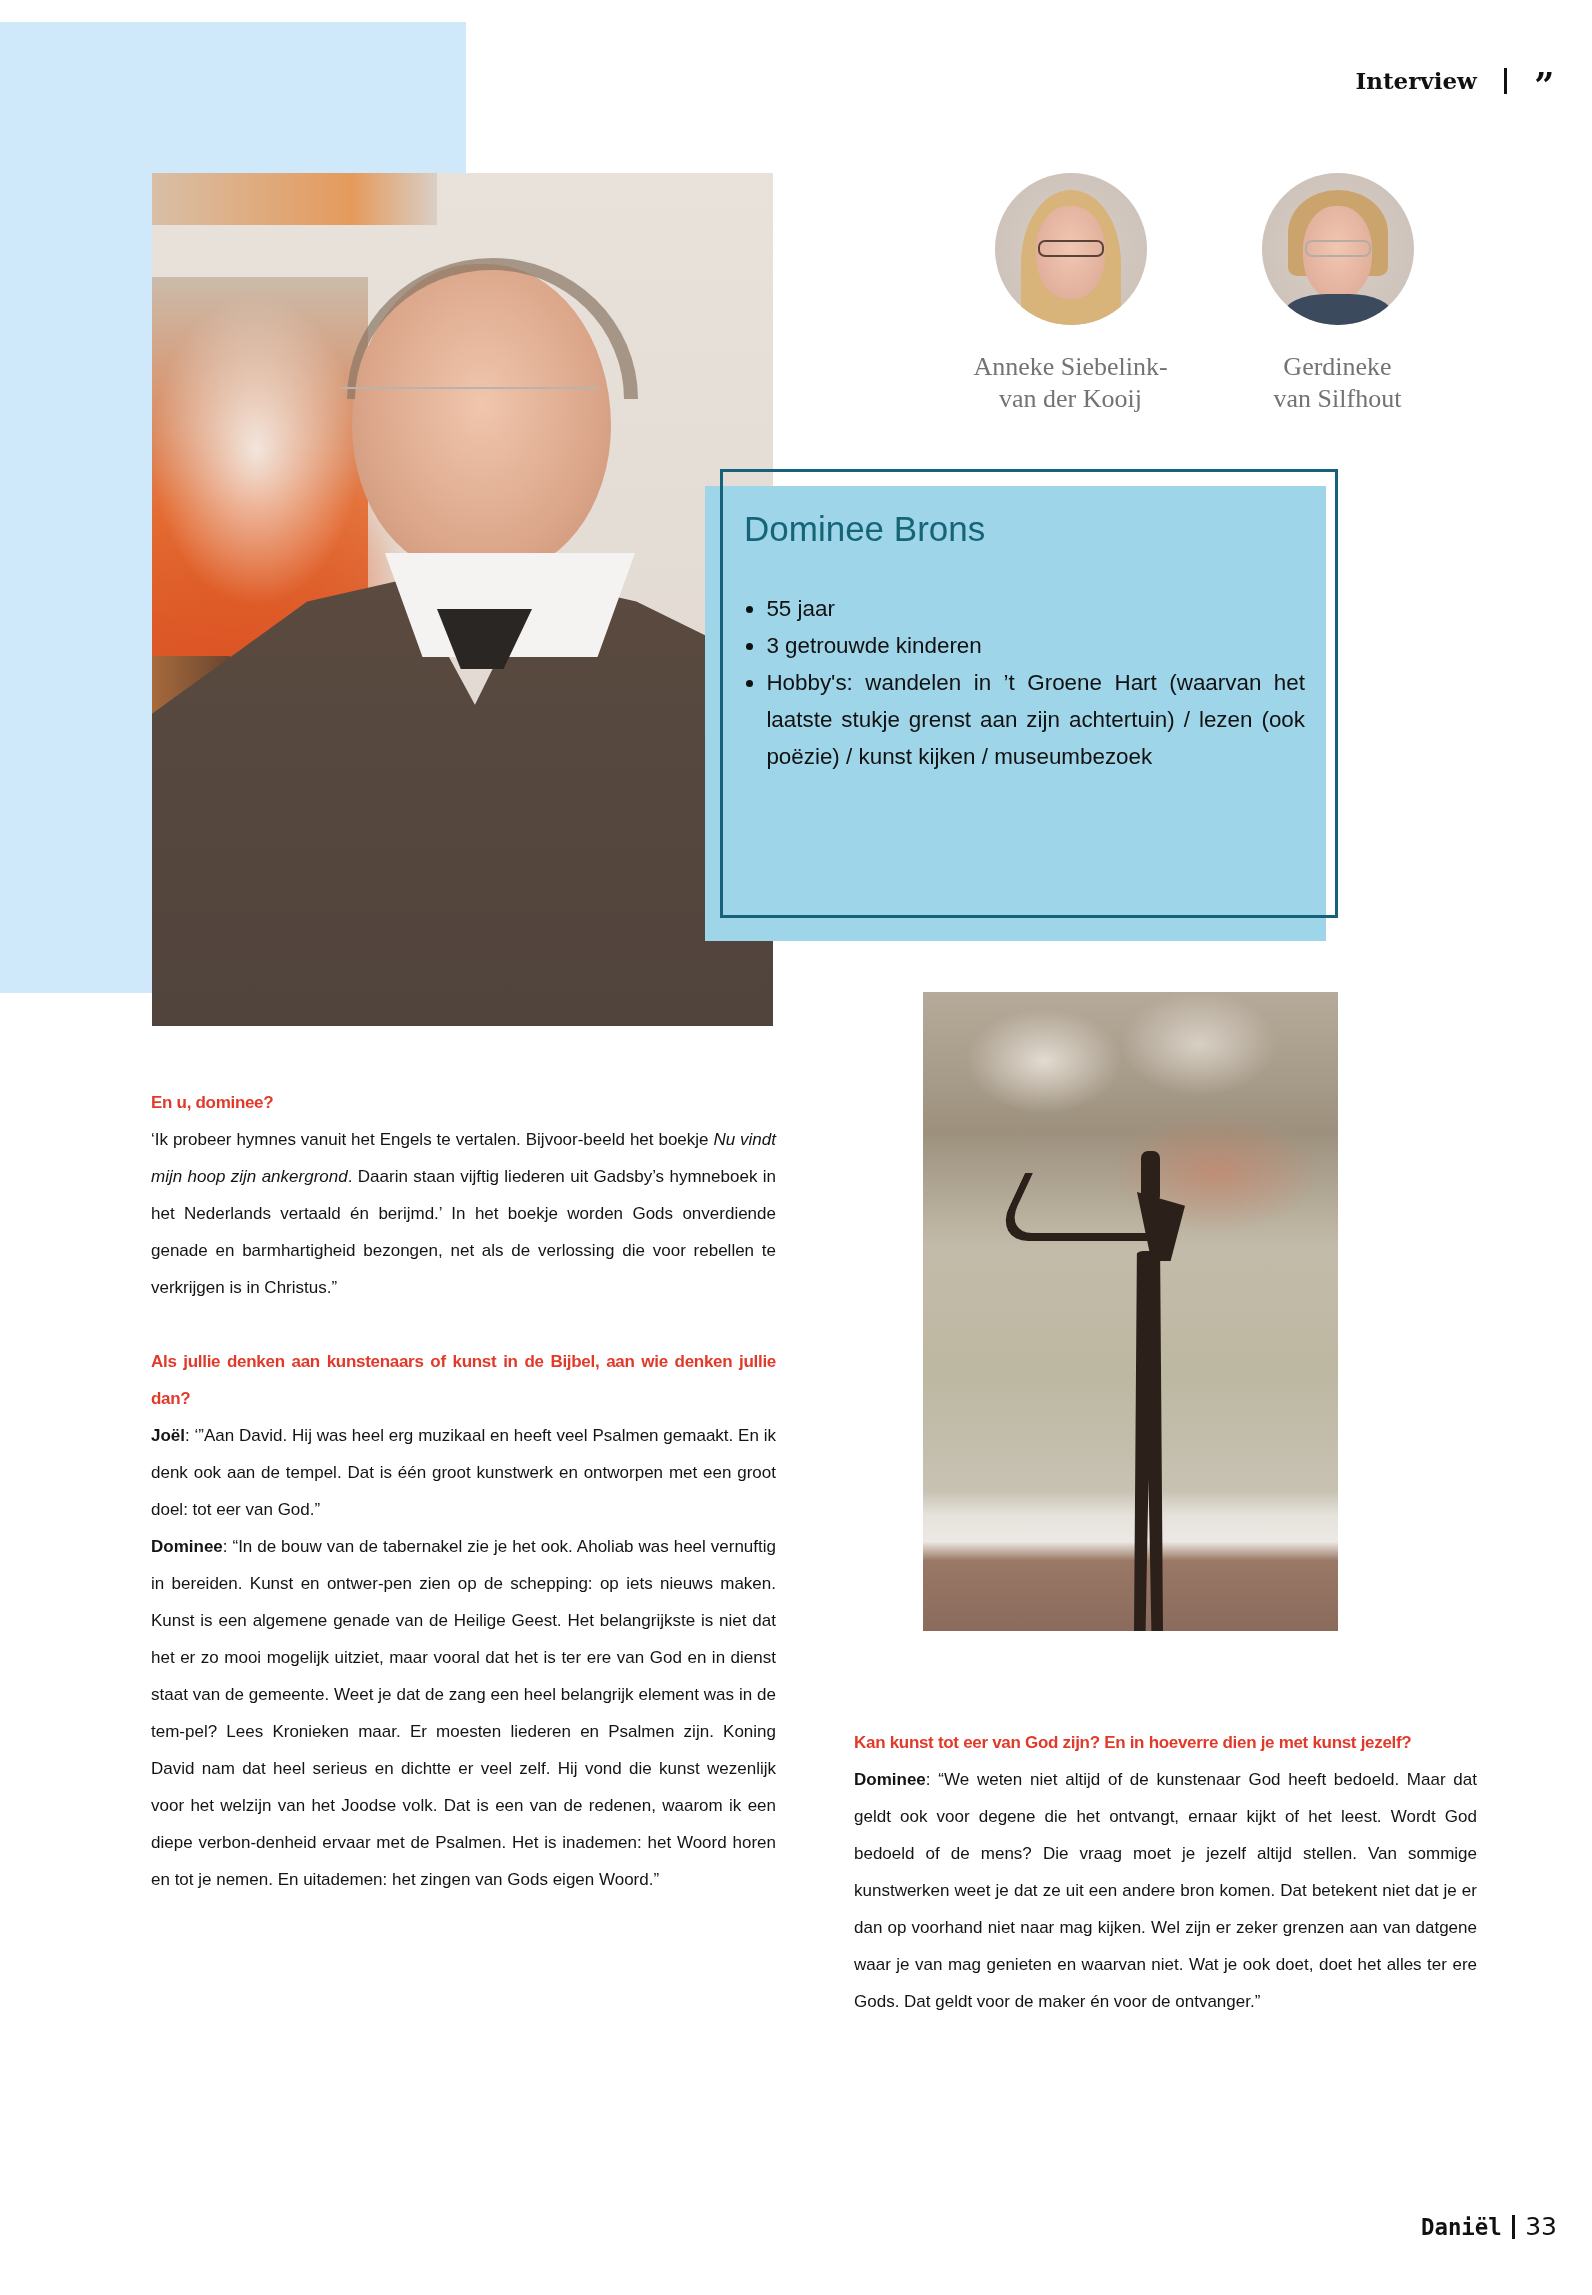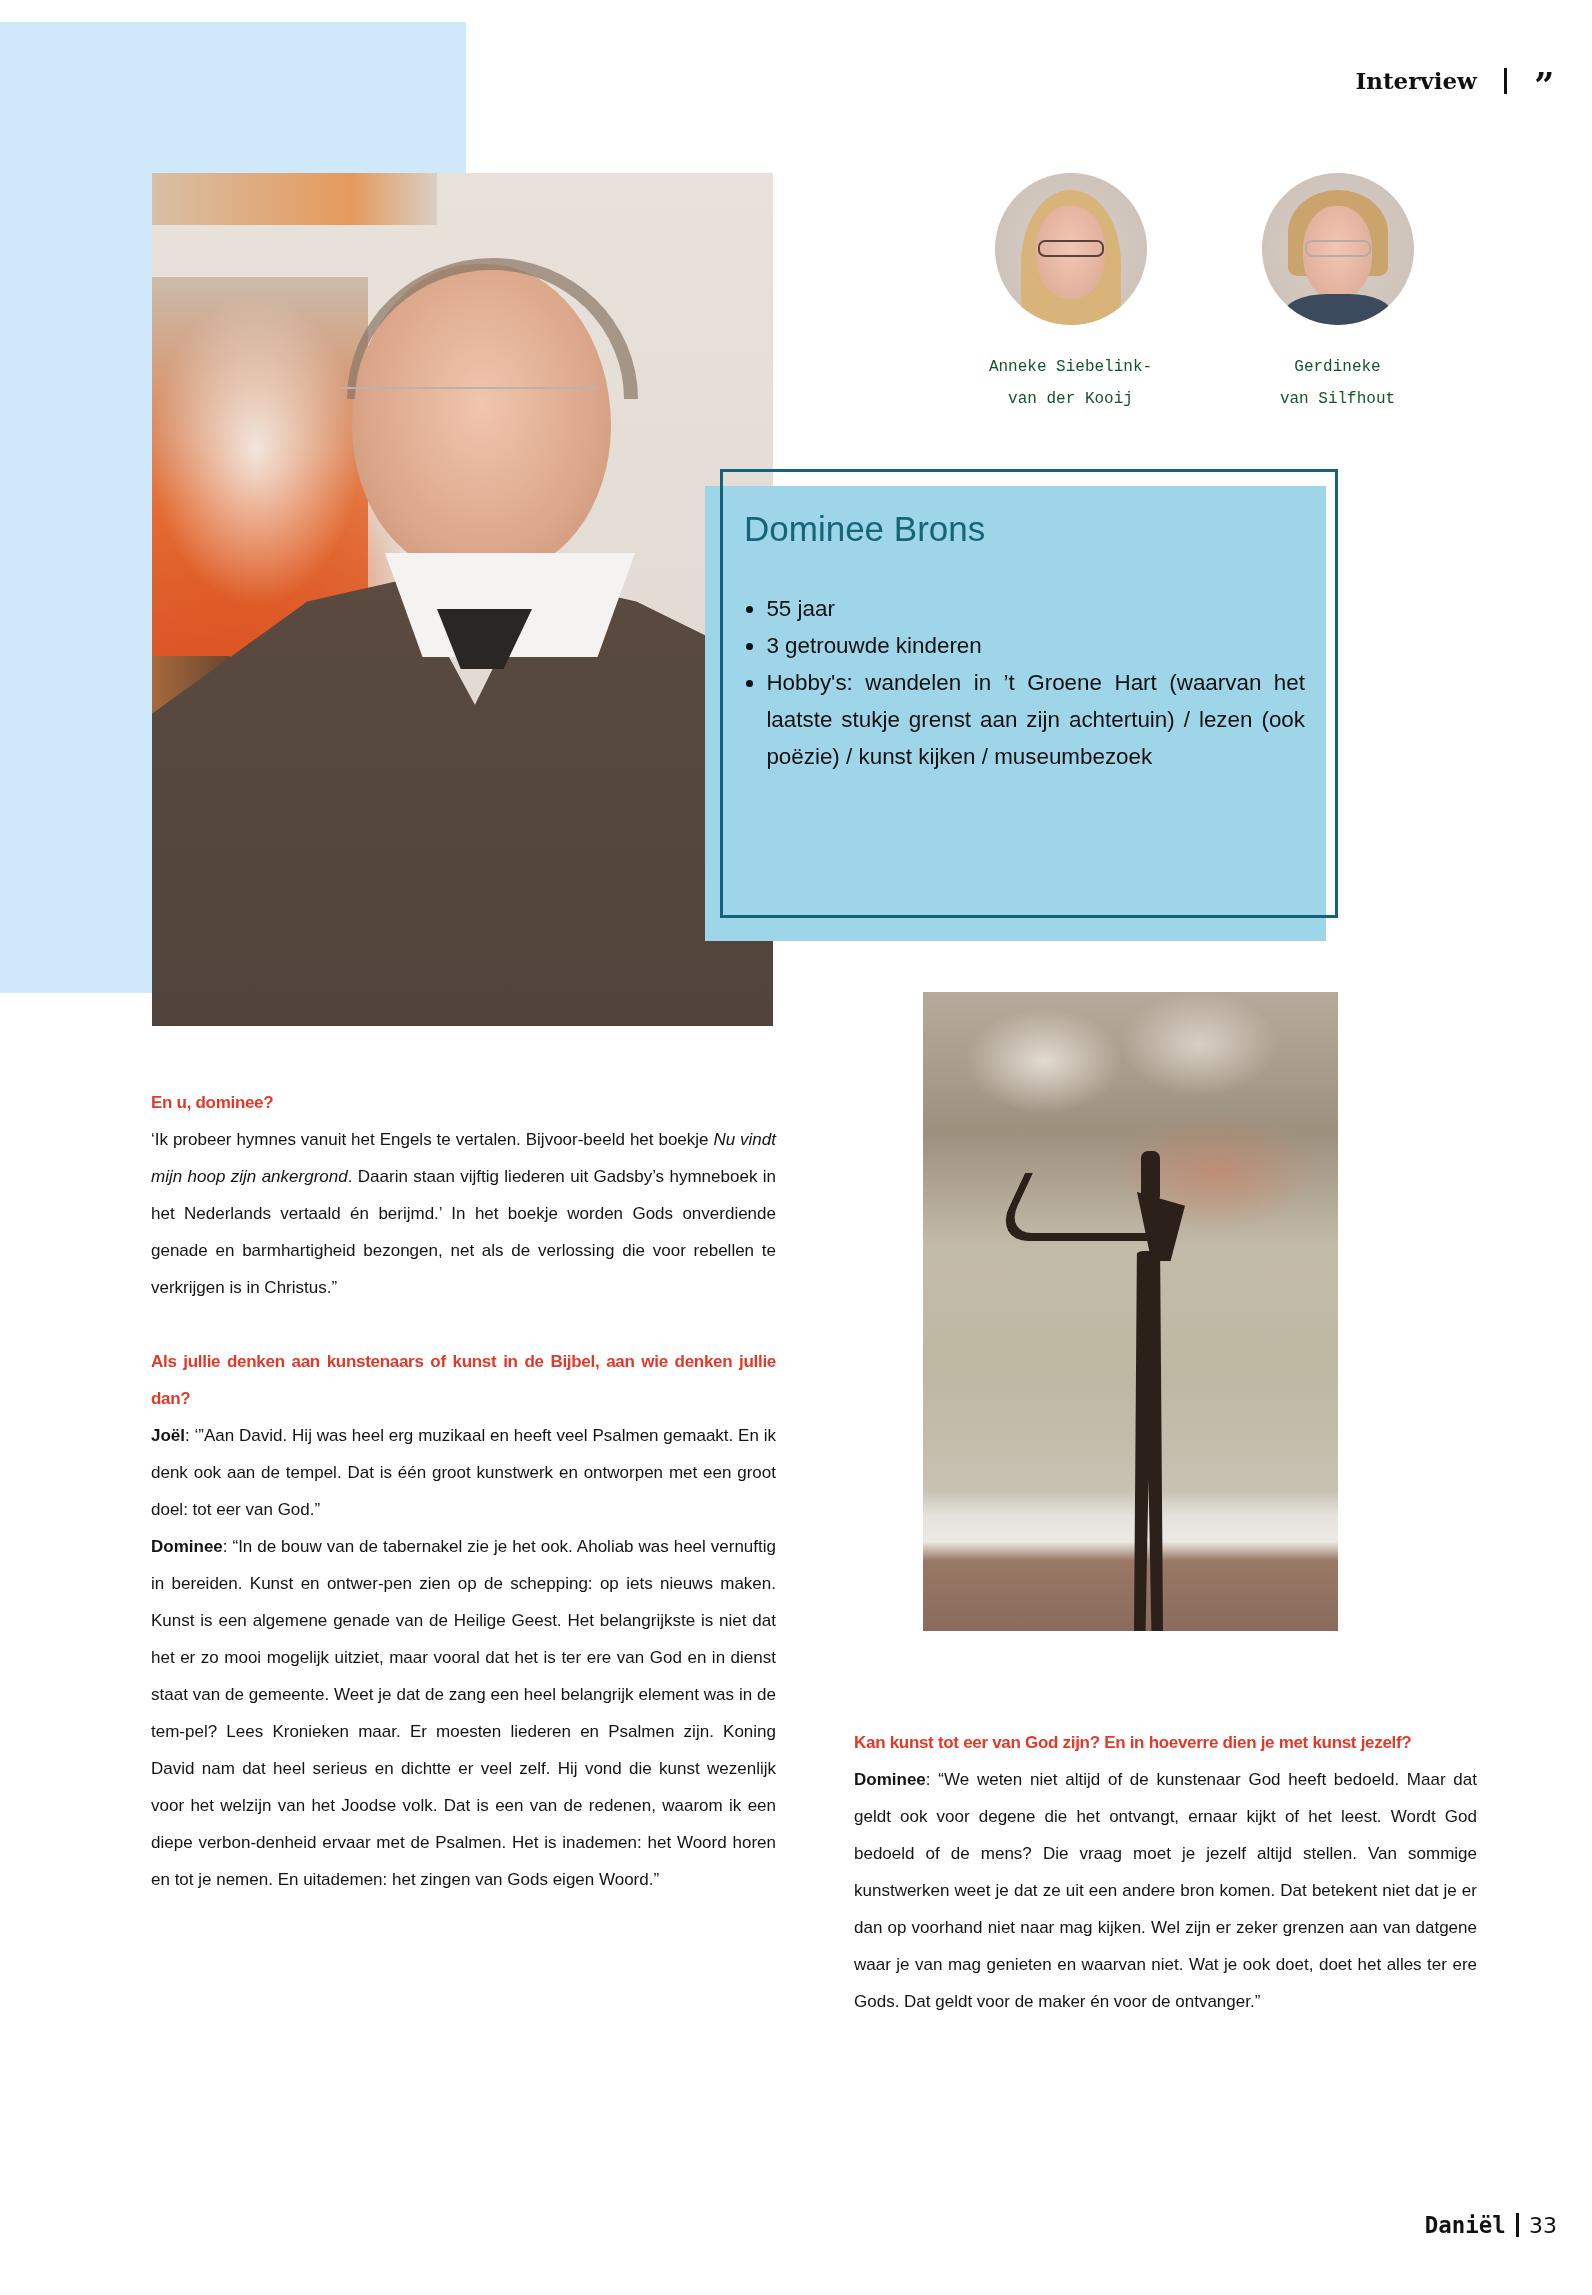--- a/index.html
+++ b/index.html
@@ -97,21 +97,21 @@
   }
   .avatar .face {
     position:absolute; left:41px; top:33px; width:69px; height:93px; border-radius:46%;
     background:radial-gradient(ellipse at 50% 45%, #f0c7b2, #dca795);
   }
   .avatar .hairA { position:absolute; left:26px; top:17.3px; width:100px; height:147px; border-radius:50% 50% 10% 10%; background:#d8b37a; }
   .avatar .specs { position:absolute; left:43px; top:67px; width:66px; height:17.3px; border:2.6px solid #5a4336; border-radius:7px; box-sizing:border-box; }
   .avatar .specs.light { border-color:#b8aca2; }
   .avatar .body { position:absolute; left:21px; top:121px; width:110px; height:52px; border-radius:40% 40% 0 0; }
   .interviewer-name {
-    font-family:Liberation Mono, monospace; font-size:16px; line-height:32px; color:#14532d; margin-top:26px;
+    font-family:Liberation Serif, serif; font-size:26px; line-height:32px; color:#737373; margin-top:26px;
   }
 
   
   .sculpture {
     left:923px; top:992px; width:415px; height:639px; overflow:hidden;
     background:
       radial-gradient(ellipse 78px 52px at 121px 69px, rgba(240,234,226,.8), rgba(0,0,0,0)),
       radial-gradient(ellipse 78px 52px at 276px 52px, rgba(235,228,220,.7), rgba(0,0,0,0)),
       radial-gradient(ellipse 104px 60px at 293px 181px, rgba(214,120,90,.45), rgba(0,0,0,0)),
       linear-gradient(180deg,#b6aa9a 0%,#9d917e 22%,#c3bba9 40%,#bdb8a2 60%,#c7c2b2 78%,#e6e3dd 82%,#ece9e4 86%,#9a7866 89%,#8a6b5c 100%);
@@ -129,21 +129,21 @@
   .speaker { font-weight:bold; }
   .gap { height:37px; }
 
   
   .footer {
     position:absolute; right:35px; top:2212px; display:flex; align-items:center; gap:10.4px;
     font-size:24px; color:#111;
   }
   .footer .brand { font-family:"DejaVu Sans Mono", monospace; font-weight:bold; font-size:22.4px; }
   .footer .sep { width:2.6px; height:24px; background:#111; }
-  .footer .page { font-family:"DejaVu Sans", sans-serif; font-size:22px; }
+  .footer .page { font-family:"DejaVu Sans", sans-serif; font-size:25px; }
 </style>
 </head>
 <body>
 
 <div class="header">
   <span>Interview</span>
   <span class="sep"></span>
   <span class="quote-icon">”</span>
 </div>
 

